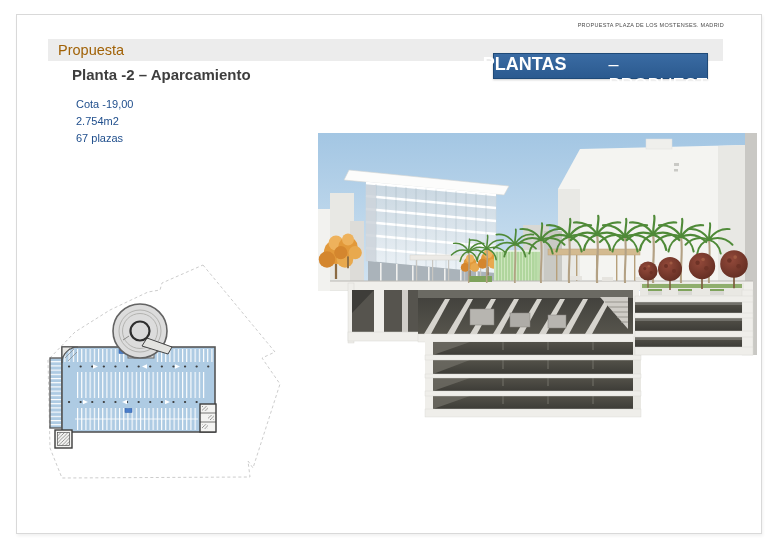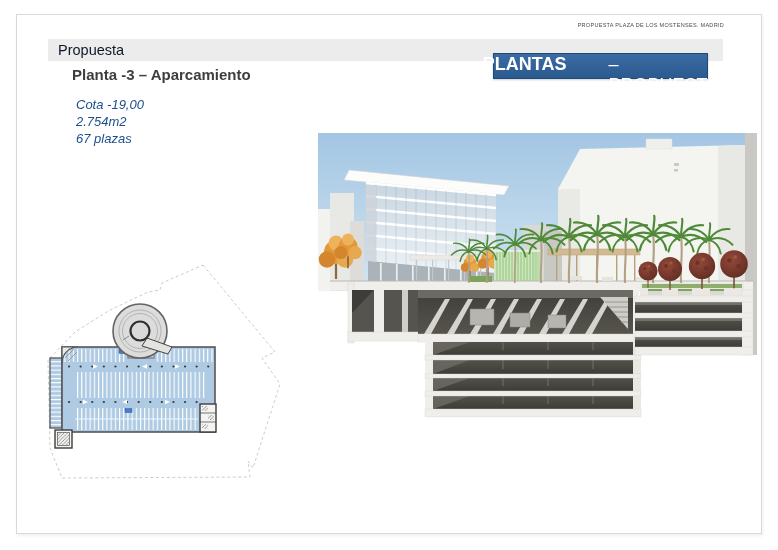--- a/index.html
+++ b/index.html
@@ -4,44 +4,44 @@
 <style>
   html,body{margin:0;padding:0;background:#ffffff;}
   #stage{position:relative;width:778px;height:550px;background:#ffffff;overflow:hidden;
          font-family:"Liberation Sans",sans-serif;}
   .slide-frame{position:absolute;left:16px;top:14px;width:744px;height:518px;
                background:#ffffff;border:1px solid #d9d9d9;box-shadow:1px 2px 3px rgba(0,0,0,.06);}
   .header-note{position:absolute;top:22px;right:54px;font-size:5.5px;letter-spacing:.3px;
                color:#4a4a4a;}
   .propuesta-bar{position:absolute;left:48px;top:39px;width:675px;height:22px;
                  background:#ececec;display:flex;align-items:center;}
-  .propuesta-bar span{padding-left:10px;font-size:14.5px;color:#0f172a;}
+  .propuesta-bar span{padding-left:10px;font-size:14.5px;color:#a16207;}
   .page-title{position:absolute;left:72px;top:66px;font-size:15px;font-weight:bold;color:#3e3e3e;}
-  .stats{position:absolute;left:76px;top:96px;font-size:13px;color:#1f4e8c;line-height:17px;font-style:italic;}
+  .stats{position:absolute;left:76px;top:96px;font-size:11px;color:#1f4e8c;line-height:17px;}
   .tag-box{position:absolute;left:493px;top:53px;width:215px;height:26px;
            background:linear-gradient(#3a6ba3,#2b5a8f);border:1px solid #1f4a78;
            box-sizing:border-box;display:flex;align-items:flex-start;justify-content:center;
            color:#ffffff;font-size:18px;box-shadow:0 1px 2px rgba(0,0,0,.2);gap:37px;}
   .tag-box .primary{font-weight:bold;margin-right:5px;}
   .plan-svg{position:absolute;left:35px;top:252px;}
   .render-svg{position:absolute;left:318px;top:133px;}
 </style>
 </head>
 <body>
 
 <div id="stage">
   <div class="slide-frame"></div>
 
   <div class="header-note">PROPUESTA PLAZA DE LOS MOSTENSES. MADRID</div>
 
   <div class="propuesta-bar">
     <span>Propuesta</span>
   </div>
 
-  <div class="page-title">Planta -3 – Aparcamiento</div>
+  <div class="page-title">Planta -2 – Aparcamiento</div>
 
   <div class="stats">
     <div>Cota -19,00</div>
     <div>2.754m2</div>
     <div>67 plazas</div>
   </div>
 
   <div class="tag-box">
     <span class="primary">PLANTAS</span>
     <span class="secondary">– PROPUESTA</span>

